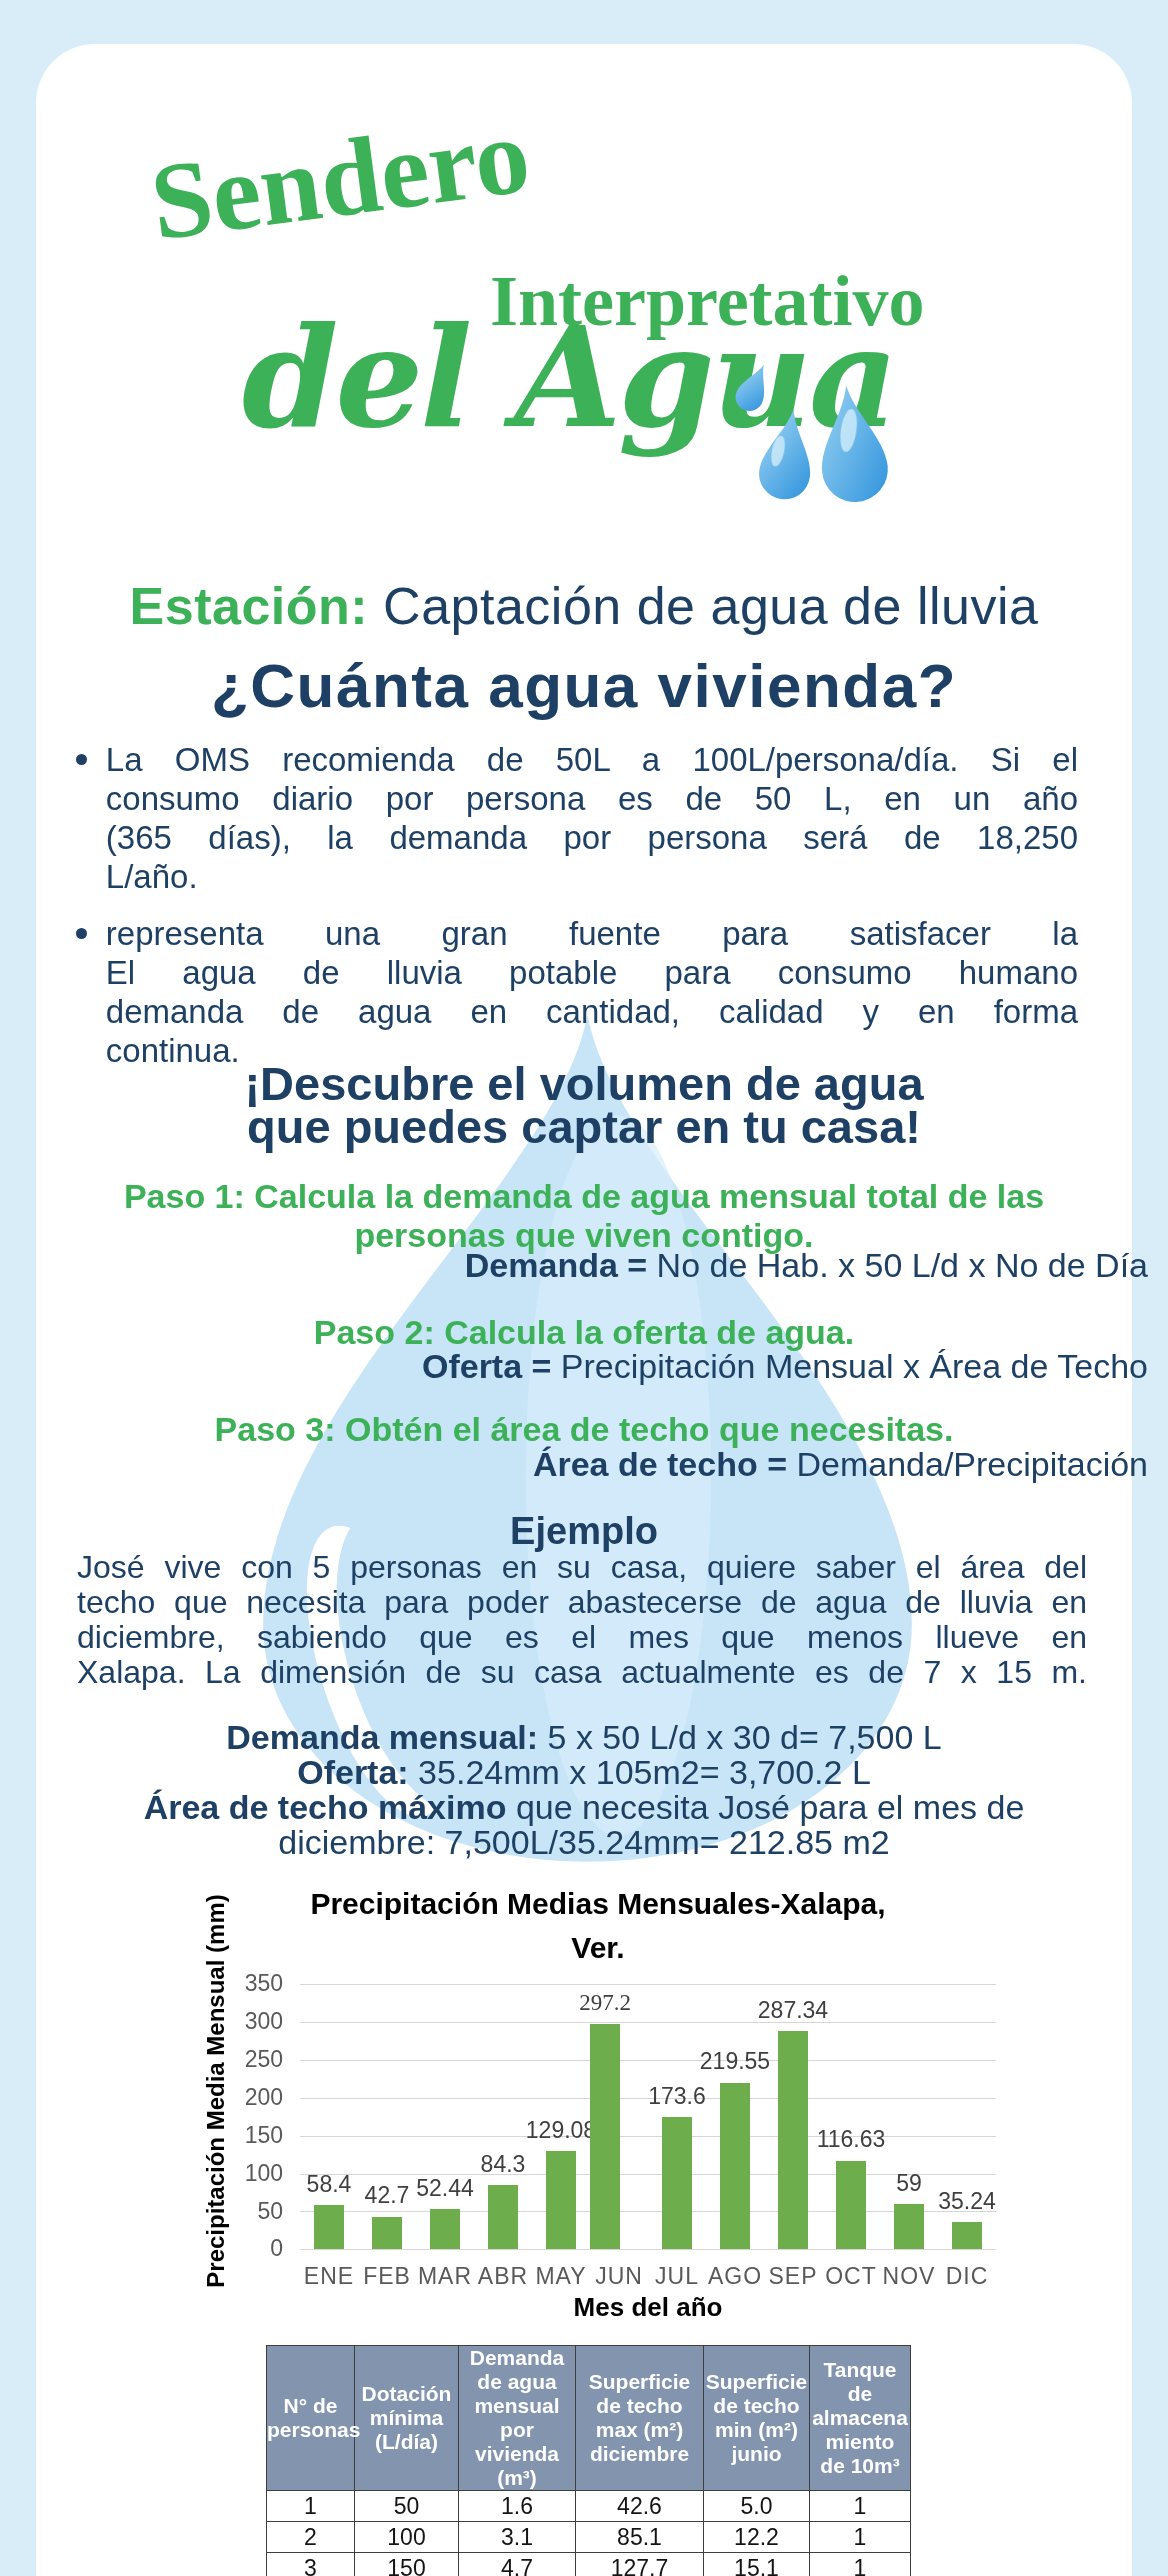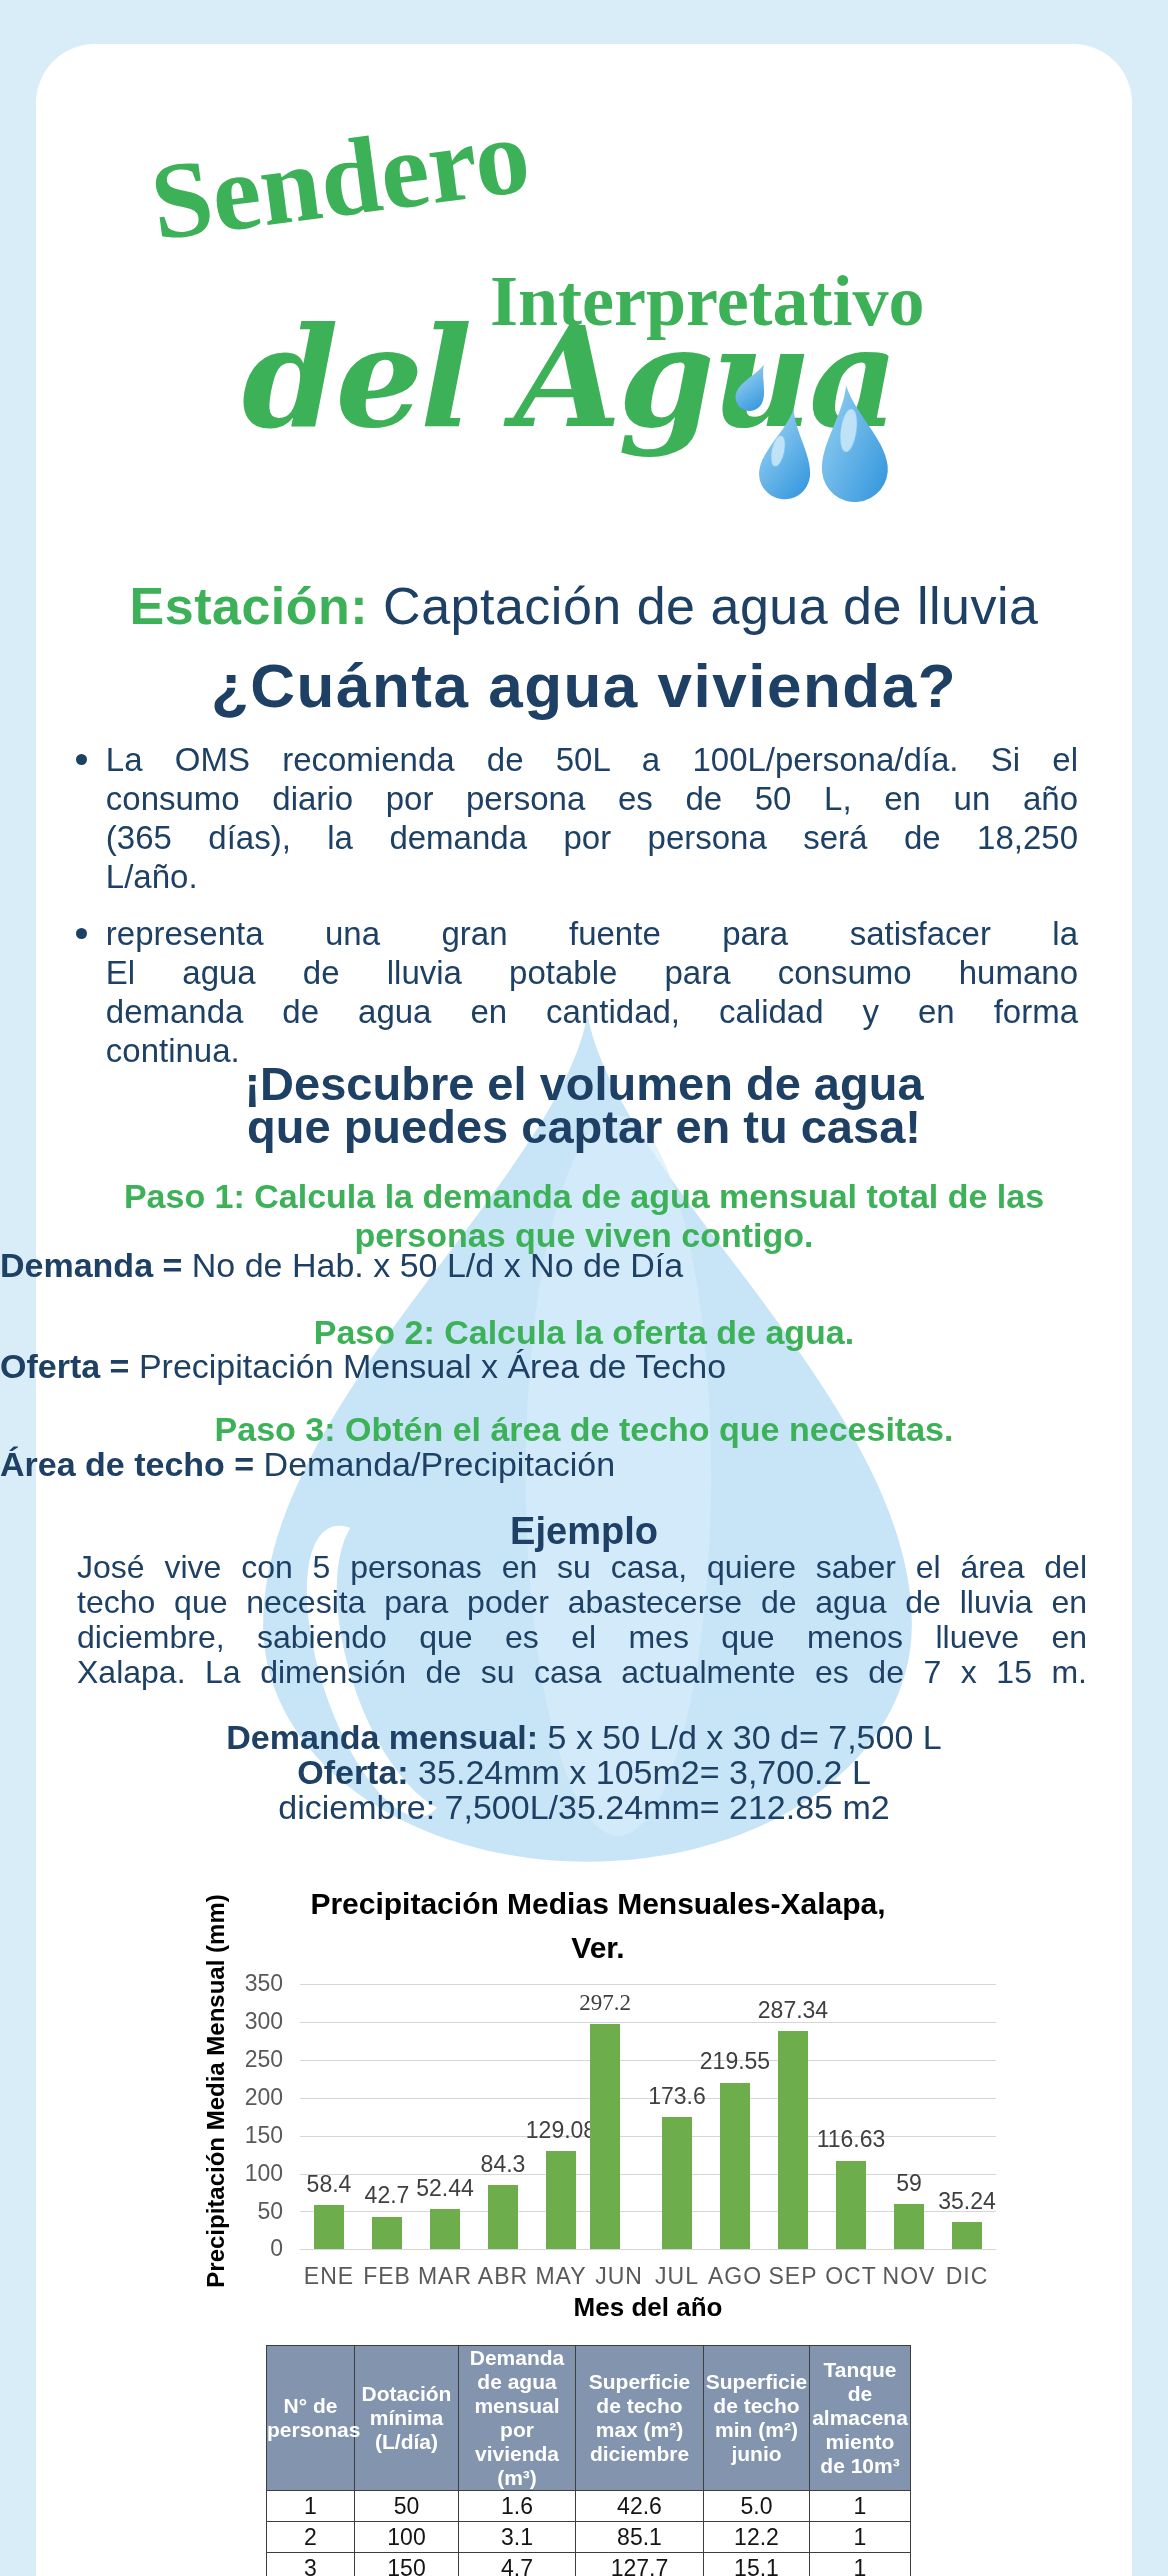--- a/index.html
+++ b/index.html
@@ -35,21 +35,21 @@
   .jl{text-align:justify;text-align-last:justify;}
 
   
   #bigdrop{left:258px;top:1012px;z-index:1;}
 
   
   #discover{left:0;top:1062px;width:1168px;text-align:center;color:#1d4064;
             font-weight:700;font-size:47px;line-height:43px;}
   .step-title{left:0;width:1168px;text-align:center;color:#3cb158;font-weight:700;
               font-size:34px;line-height:39px;white-space:pre-line;}
-  .formula{left:0;width:1148px;text-align:left;color:#1d4064;font-size:34px;line-height:39px;}
+  .formula{left:0;width:1148px;text-align:right;color:#1d4064;font-size:34px;line-height:39px;}
   .formula b{font-weight:700;}
   #paso1-title{top:1177px;}  #paso1-formula{top:1246px;}
   #paso2-title{top:1313px;}  #paso2-formula{top:1347px;}
   #paso3-title{top:1410px;}  #paso3-formula{top:1445px;}
 
   
   #ejemplo{left:0;top:1510px;width:1168px;text-align:center;color:#1d4064;font-weight:700;font-size:38px;}
   #jose{left:77px;top:1550px;width:1010px;color:#1d4064;font-size:32px;line-height:35px;}
   #results{left:0;top:1720px;width:1168px;text-align:center;color:#1d4064;font-size:34px;line-height:35px;}
   #results b{font-weight:700;}
@@ -163,20 +163,21 @@
 <div class="abs z2" id="ejemplo">Ejemplo</div>
 <div class="abs z2" id="jose">
     <div class="jl">José vive con 5 personas en su casa, quiere saber el área del</div>
     <div class="jl">techo que necesita para poder abastecerse de agua de lluvia en</div>
     <div class="jl">diciembre, sabiendo que es el mes que menos llueve en</div>
     <div class="jl">Xalapa. La dimensión de su casa actualmente es de 7 x 15 m.</div>
   </div>
 <div class="abs z2" id="results">
     <div><b>Demanda mensual:</b><span> 5 x 50 L/d x 30 d= 7,500 L</span></div>
     <div><b>Oferta:</b><span> 35.24mm x 105m2= 3,700.2 L</span></div>
+    <div><b>Área de techo máximo</b><span> que necesita José para el mes de</span></div>
     <div><b></b><span>diciembre: 7,500L/35.24mm= 212.85 m2</span></div>
   </div>
 
 <div class="abs z2" id="ctitle">
   <div>Precipitación Medias Mensuales-Xalapa,</div>
   <div>Ver.</div>
 </div>
 <div class="abs z2" id="yticks">
     <span style="top: -14px;">350</span>
     <span style="top: 24px;">300</span>

